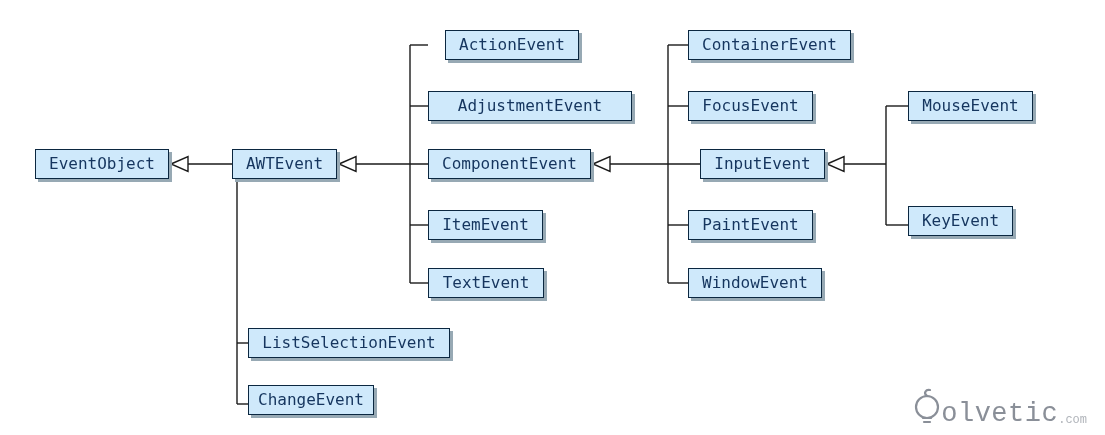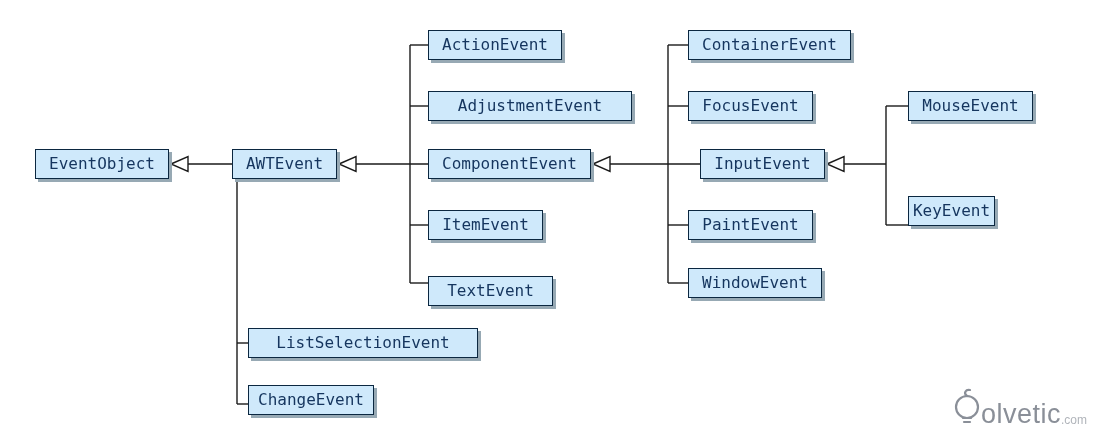--- a/index.html
+++ b/index.html
@@ -38,21 +38,21 @@
     overflow:hidden;
   }
   .node.abstract{}
   .watermark{
     position:absolute;
     right:18px;
     bottom:8px;
     display:flex;
     align-items:flex-end;
     color:#8a8f98;
-    font-family:Liberation Sans, sans-serif;
+    font-family:Liberation Mono, monospace;
   }
   .watermark .brand{
     font-size:27px;
     line-height:26px;
     letter-spacing:0.5px;
     color:#8a8f98;
   }
   .watermark .suffix{
     font-size:12px;
     line-height:14px;
@@ -101,45 +101,45 @@
       <path d="M886,106 V225"></path>
       <path d="M886,106 H908"></path>
       <path d="M886,225 H908"></path>
     </g>
   </svg>
 
   <div class="node" style="left:35px;top:149px;width:134px">EventObject</div>
 
   <div class="node abstract" style="left:232px;top:149px;width:105px">AWTEvent</div>
 
-  <div class="node" style="left:428px;top:30px;width:134px">ActionEvent</div>
+  <div class="node" style="left:445px;top:30px;width:134px">ActionEvent</div>
 
   <div class="node" style="left:428px;top:91px;width:204px">AdjustmentEvent</div>
 
   <div class="node" style="left:428px;top:149px;width:163px">ComponentEvent</div>
 
   <div class="node" style="left:428px;top:210px;width:115px">ItemEvent</div>
 
-  <div class="node" style="left:428px;top:276px;width:125px">TextEvent</div>
+  <div class="node" style="left:428px;top:268px;width:116px">TextEvent</div>
 
   <div class="node" style="left:688px;top:30px;width:163px">ContainerEvent</div>
 
   <div class="node" style="left:688px;top:91px;width:125px">FocusEvent</div>
 
   <div class="node abstract" style="left:700px;top:149px;width:125px">InputEvent</div>
 
   <div class="node" style="left:688px;top:210px;width:125px">PaintEvent</div>
 
   <div class="node" style="left:908px;top:91px;width:125px">MouseEvent</div>
 
   <div class="node" style="left:688px;top:268px;width:134px">WindowEvent</div>
 
-  <div class="node" style="left:908px;top:196px;width:87px">KeyEvent</div>
+  <div class="node" style="left:908px;top:206px;width:105px">KeyEvent</div>
 
-  <div class="node" style="left:248px;top:328px;width:230px">ListSelectionEvent</div>
+  <div class="node" style="left:248px;top:328px;width:202px">ListSelectionEvent</div>
 
   <div class="node" style="left:248px;top:385px;width:126px">ChangeEvent</div>
 
   <div class="watermark">
     <svg width="34" height="40" viewBox="0 0 34 40" fill="none" stroke="#8a8f98" stroke-width="2.2" stroke-linecap="round">
       <circle cx="17" cy="20" r="11"></circle>
       <path d="M17 9 C13 6 16 2 20 3"></path>
       <path d="M13 31 h8"></path>
       <path d="M14 35 h6"></path>
     </svg>

